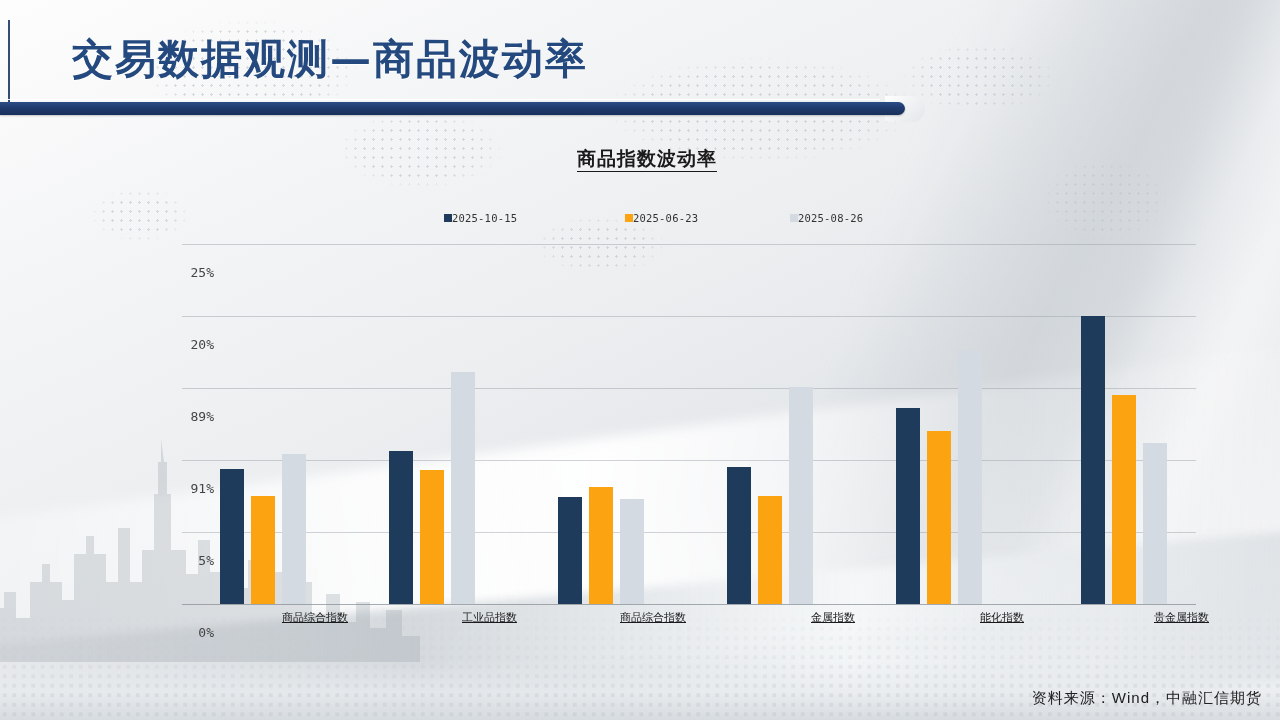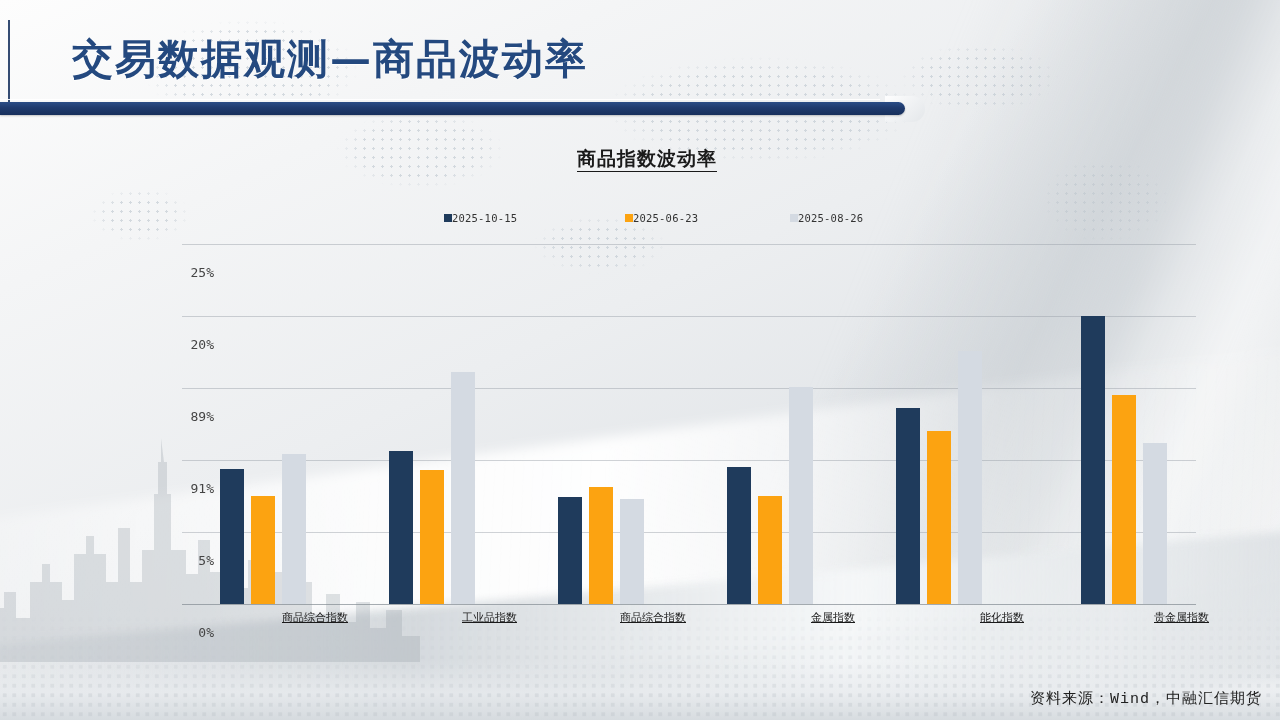--- a/index.html
+++ b/index.html
@@ -118,21 +118,21 @@
   .bar.b1{left:31px;}
   .bar.b2{left:62px;}
   .catlabel{
     position:absolute;top:366px;width:170px;text-align:right;font-size:11px;color:#1a1a1a;
     font-family:"DejaVu Sans","Liberation Sans",sans-serif;white-space:nowrap;text-decoration:underline;
   }
 
   
   .source{
     position:absolute;right:18px;bottom:12px;
-    font-family:Liberation Mono, monospace;
+    font-family:Liberation Sans, sans-serif;
     font-size:15px;color:#202020;letter-spacing:1px;white-space:nowrap;margin-left:34px;
   }
 </style>
 </head>
 <body>
 
 <div id="slide">
 
   <div class="dotmap"></div>
   <div class="sweep s3"></div>

